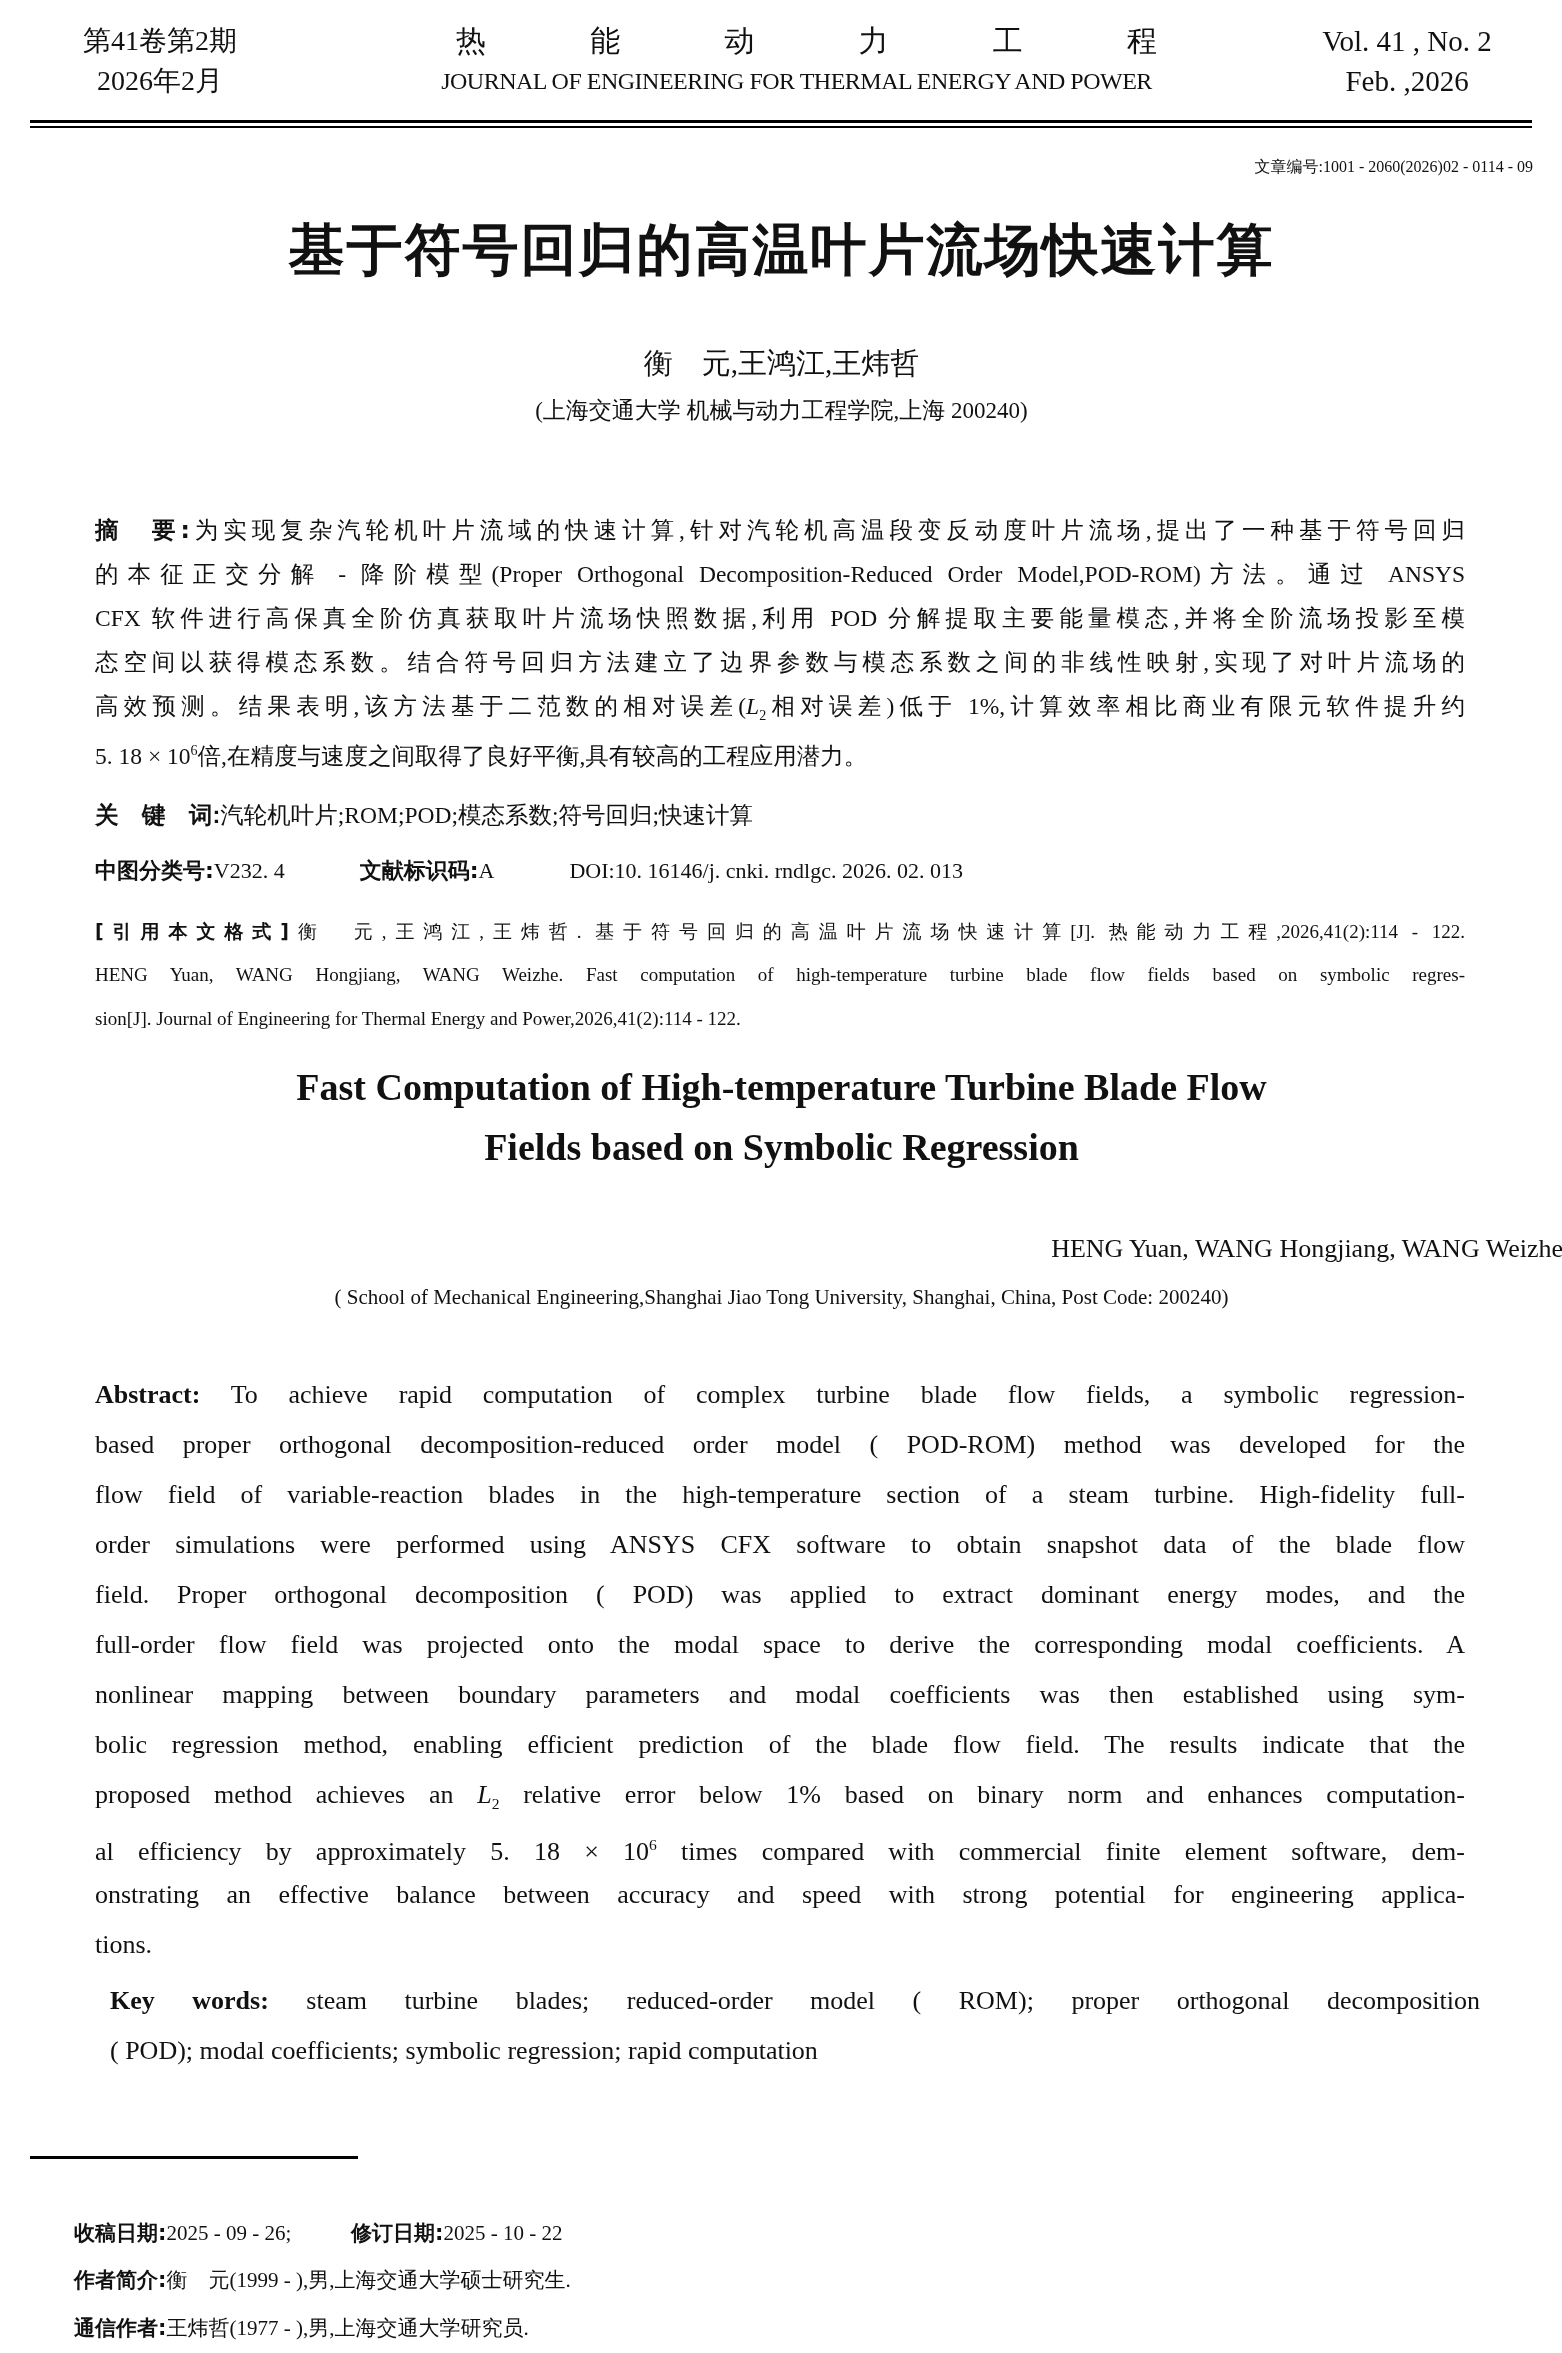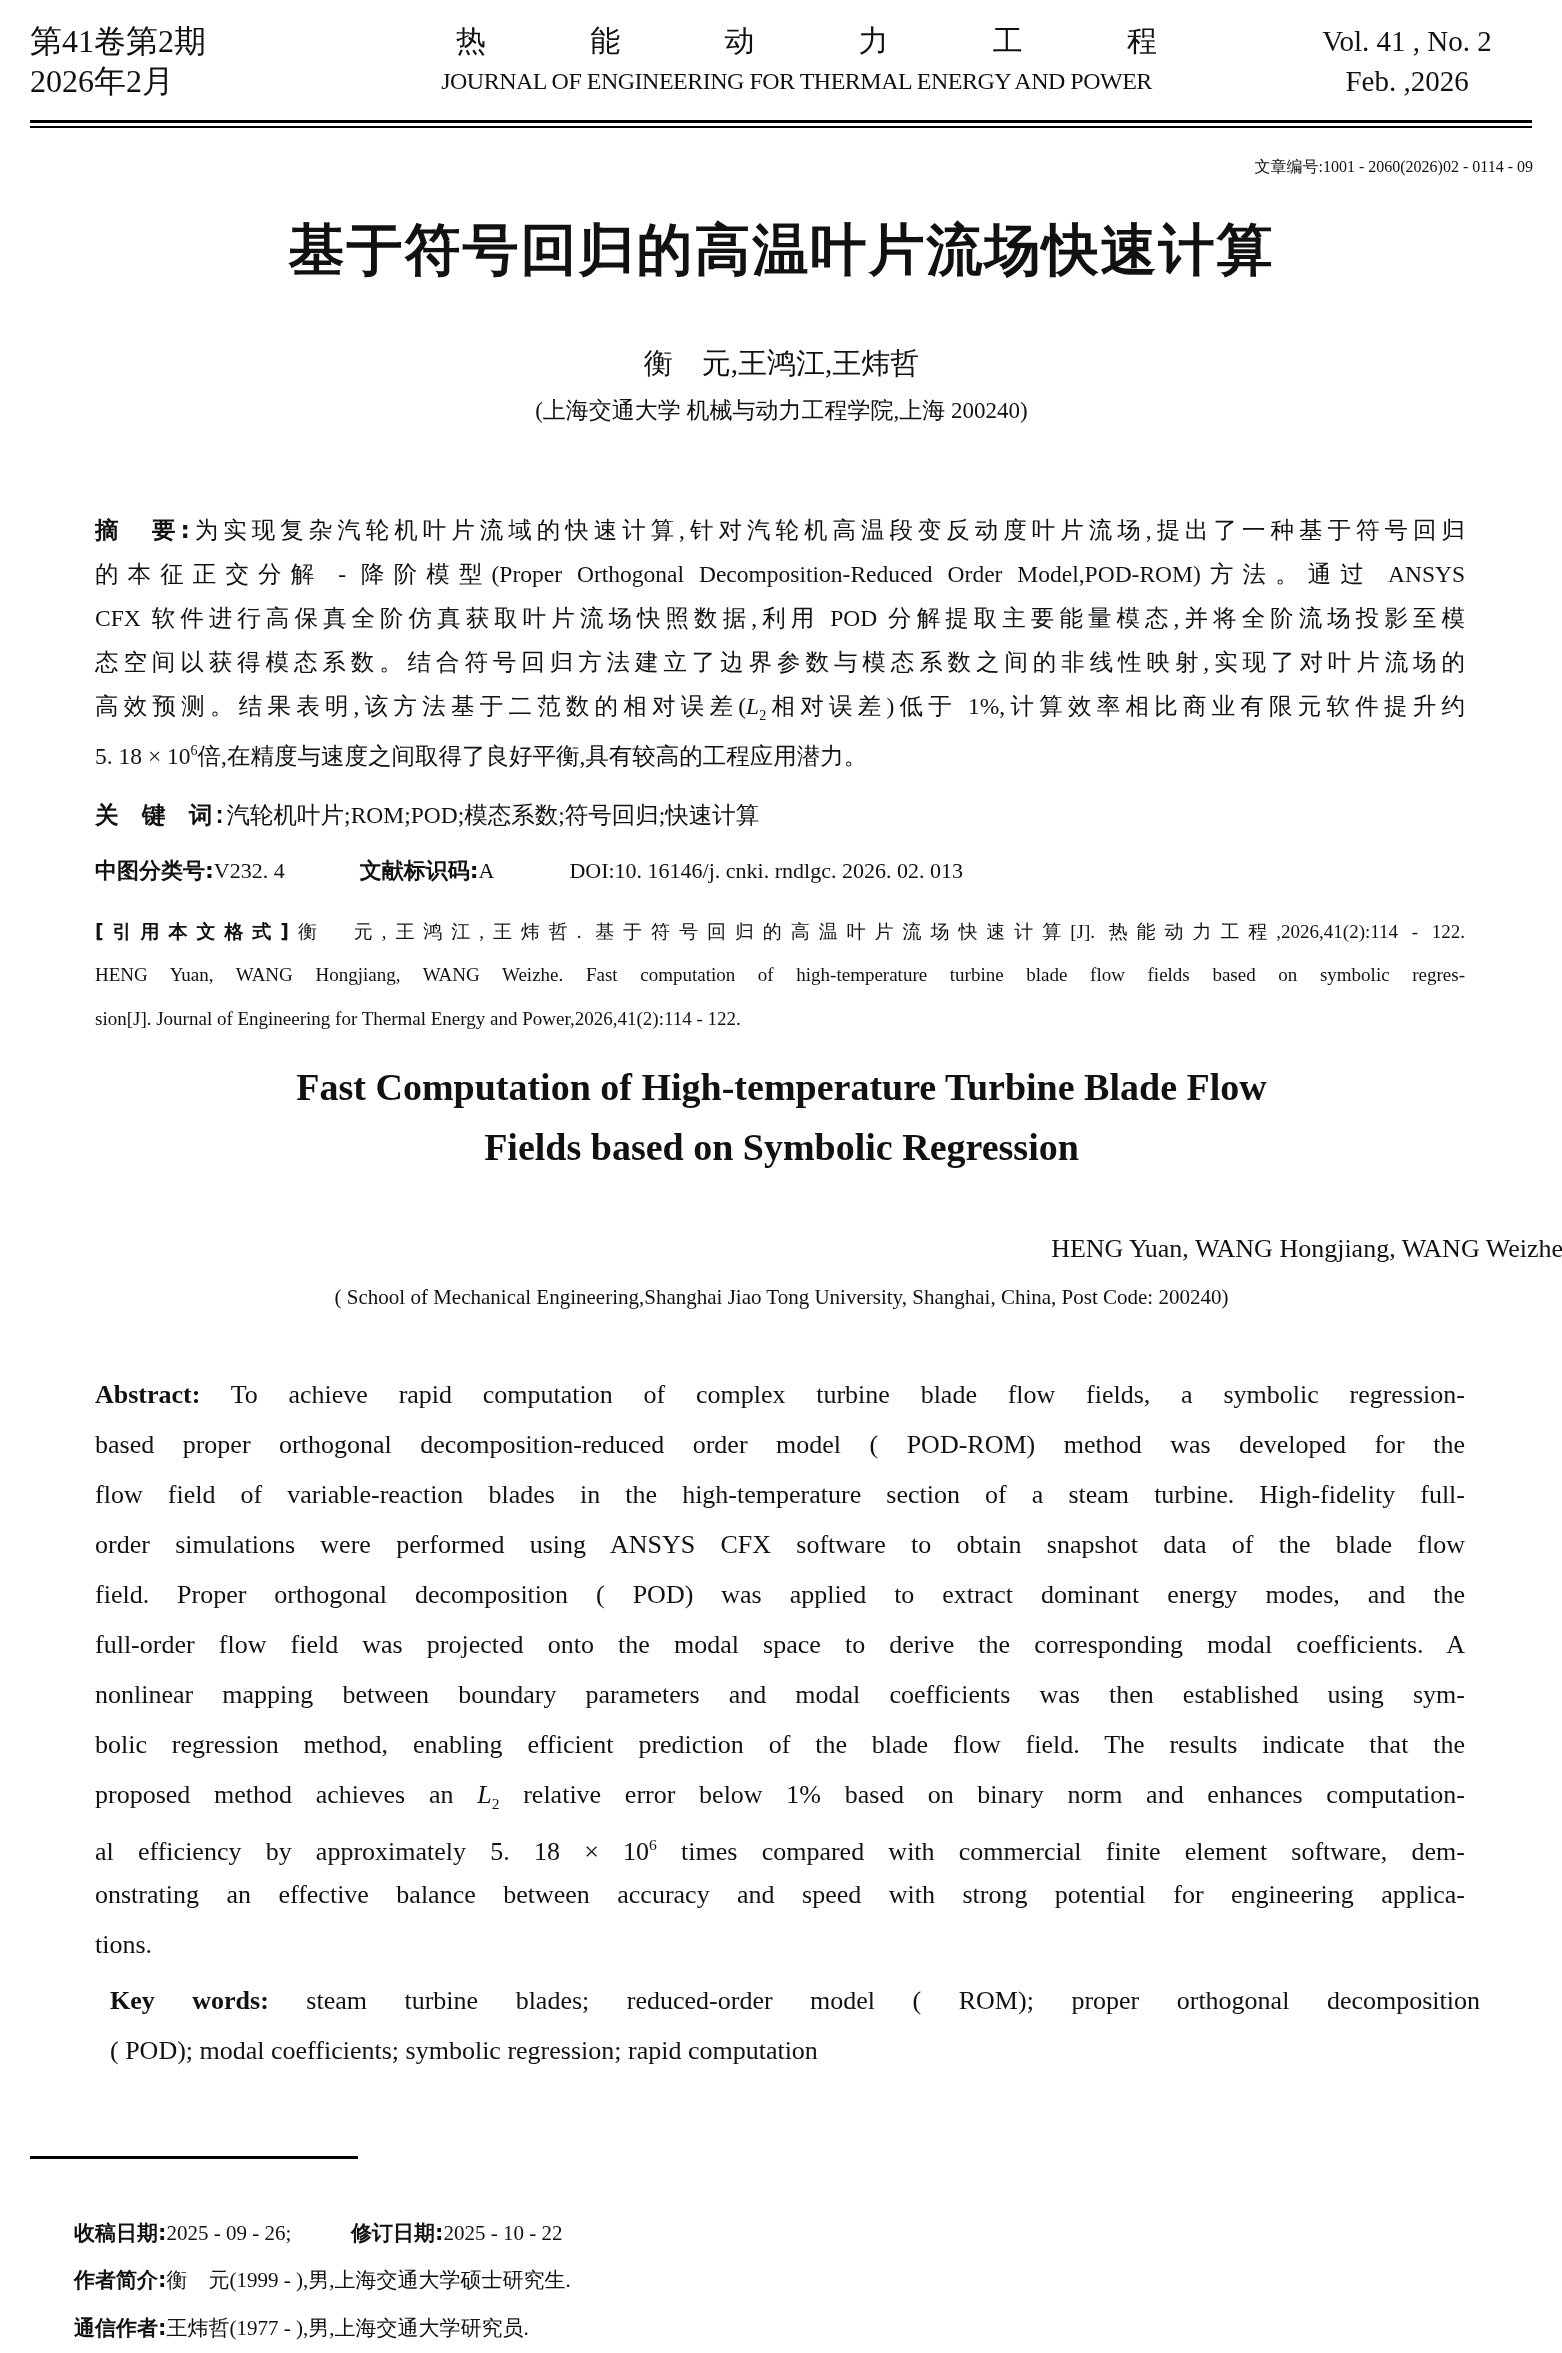--- a/index.html
+++ b/index.html
@@ -4,21 +4,21 @@
 <style>
   html, body { margin: 0; padding: 0; background: #ffffff; }
   body {
     width: 1563px; height: 2354px; position: relative; overflow: hidden;
     color: #111111;
     font-family: "Liberation Serif", "DejaVu Serif", serif;
   }
   .abs { position: absolute; white-space: nowrap; }
 
   
-  .hdr-left { left: 30px; width: 260px; font-size: 32px; line-height: 40px; top: 21px; }
+  .hdr-left { left: 30px; width: 260px; text-align: center; font-size: 28px; line-height: 40px; top: 21px; }
   .hdr-center { left: 351px; width: 891px; text-align: center; top: 21px; }
   .hdr-cn { font-size: 30px; line-height: 40px; letter-spacing: 0; display: flex; justify-content: space-between; padding: 0 85px 0 105px; }
   .hdr-en { font-size: 24px; line-height: 40px; letter-spacing: -0.5px; }
   .hdr-right { left: 1282px; width: 250px; text-align: center; font-size: 29px; line-height: 40px; top: 21px; }
   .rule { position: absolute; left: 30px; width: 1502px; background: #000; }
   .rule.r1 { top: 120px; height: 2.5px; }
   .rule.r2 { top: 126px; height: 2px; }
 
   .article-no { right: 30px; top: 154px; font-size: 16px; line-height: 25px; }
 
@@ -30,21 +30,21 @@
 
   
   .cn-abs { left: 95px; width: 1370px; top: 508px; font-size: 23.5px; line-height: 44px; white-space: normal;
             text-align: justify; text-align-last: left; }
   .cn-abs .lbl { font-weight: bold; font-family: "DejaVu Sans", "Liberation Sans", sans-serif; }
   .cn-line { display: block; text-align: justify; text-align-last: justify; height: 44px; overflow: hidden; }
   .cn-line.last { text-align-last: left; }
   sub.s, sup.s { font-size: 60%; }
 
   .cn-kw { left: 95px; top: 799px; font-size: 23.5px; line-height: 32px; }
-  .cn-kw .lbl { font-weight: bold; font-family: Liberation Mono, monospace; }
+  .cn-kw .lbl { font-weight: bold; font-family: Liberation Sans, sans-serif; }
   .cn-clc { left: 95px; top: 856px; font-size: 22px; line-height: 30px; }
   .cn-clc .lbl { font-weight: bold; font-family: "DejaVu Sans", "Liberation Sans", sans-serif; }
   .cn-clc .gap { display: inline-block; width: 75px; }
 
   .cite { left: 95px; width: 1370px; top: 909px; font-size: 19px; line-height: 44px; white-space: normal; }
   .cite .lbl { font-weight: bold; font-family: "DejaVu Sans", "Liberation Sans", sans-serif; }
   .cite-line { display: block; height: 44px; overflow: hidden; text-align: justify; text-align-last: justify; }
   .cite-line.last { text-align-last: left; }
 
   

